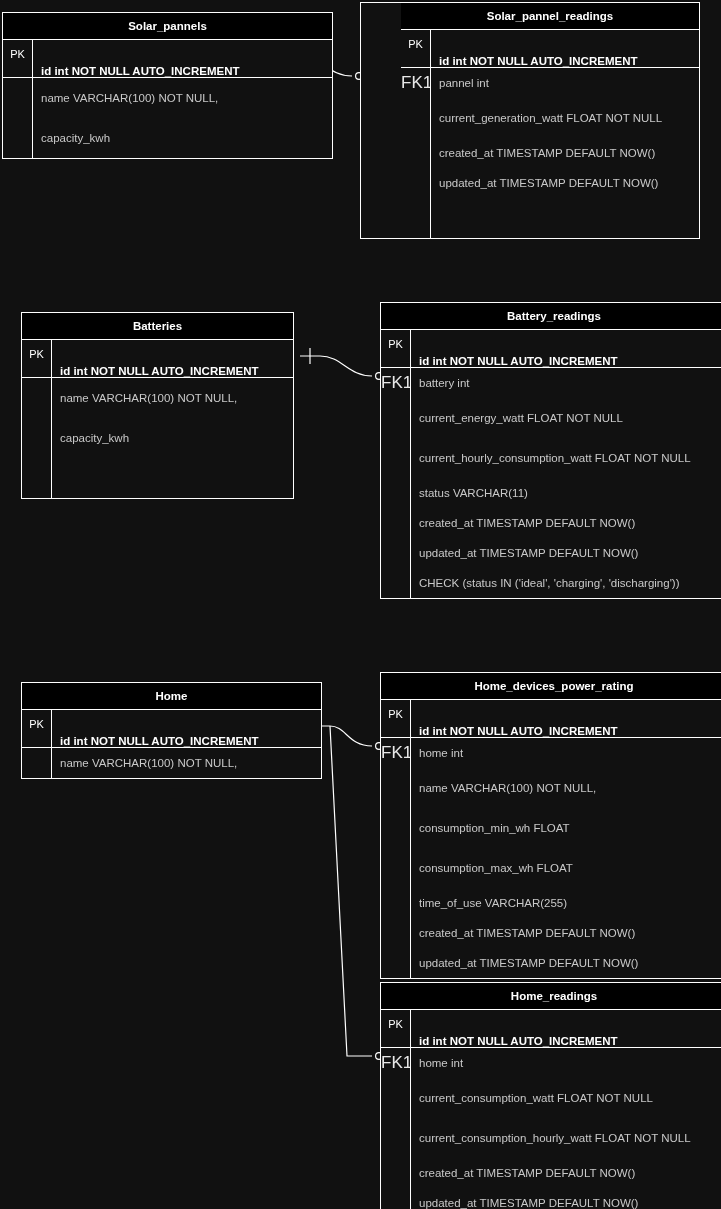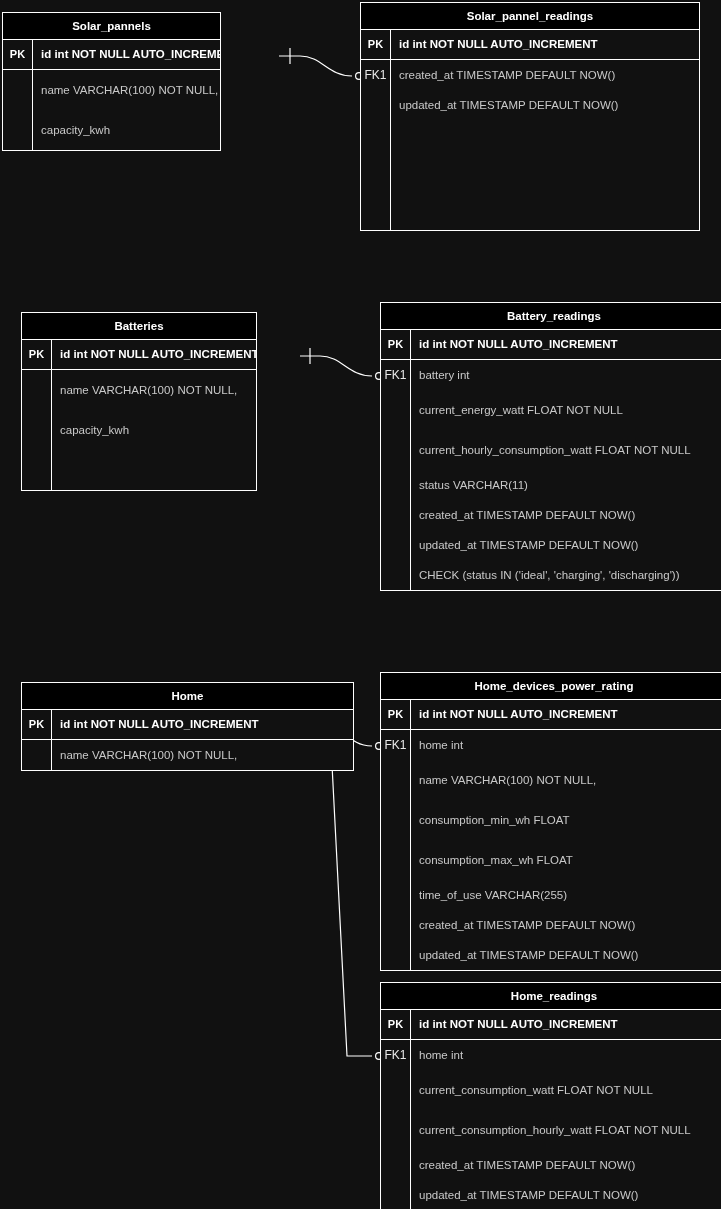--- a/index.html
+++ b/index.html
@@ -66,39 +66,40 @@
     border-bottom: 1px solid #ffffff;
   }
 
   .key-cell {
     box-sizing: border-box;
     width: 30px;
     flex: 0 0 30px;
     border-right: 1px solid #ffffff;
     color: #ffffff;
     font-size: 11px;
-    font-weight: bold;
+    font-weight: normal;
     text-align: center;
     padding-top: 8px;
     white-space: nowrap;
   }
 
   .attr-cell {
     box-sizing: border-box;
     flex: 1 1 auto;
     padding: 8px 0 0 8px;
     color: #c9c9c9;
     font-size: 11.5px;
     white-space: nowrap;
     overflow: hidden;
   }
 
   .attr-cell.pk {
     color: #ffffff;
     font-weight: bold;
+    margin-top: 17px;
   }
 
   
   .body-block {
     display: flex;
     box-sizing: border-box;
   }
 
   .body-keys {
     box-sizing: border-box;
@@ -119,21 +120,21 @@
     line-height: 30px;
     color: #c9c9c9;
     font-size: 11.5px;
     white-space: nowrap;
     overflow: hidden;
   }
 
   .body-keys .kline {
     color: #e8e8e8;
     text-align: center;
-    font-size: 12px;
+    font-size: 17px;
   }
 
   .body-attrs .aline {
     padding-left: 8px;
   }
 
   .aline.gap {
     height: 40px;
     line-height: 40px;
   }
@@ -165,58 +166,60 @@
         <line x1="310" y1="718" x2="310" y2="734" stroke="#ffffff" stroke-width="1.2"></line>
         <circle cx="379" cy="746" r="3.4" fill="none" stroke="#ffffff" stroke-width="1.2"></circle>
         <path d="M 382.4 746 L 392 746 M 382.4 746 L 392 740.5 M 382.4 746 L 392 751.5" fill="none" stroke="#ffffff" stroke-width="1.2"></path>
       </g>
       <g>
         <path d="M 330 726 L 347 1056 L 372 1056" fill="none" stroke="#ffffff" stroke-width="1.2"></path>
         <circle cx="379" cy="1056" r="3.4" fill="none" stroke="#ffffff" stroke-width="1.2"></circle>
         <path d="M 382.4 1056 L 392 1056 M 382.4 1056 L 392 1050.5 M 382.4 1056 L 392 1061.5" fill="none" stroke="#ffffff" stroke-width="1.2"></path>
       </g>
     </svg>
-<div class="entity" style="left: 2px; top: 12px; width: 219px;">
+<div class="entity" style="left: 2px; top: 12px; width: 331px;">
       <div class="entity-title">Solar_pannels</div>
       <div class="erow pkrow">
         <div class="key-cell">PK</div>
         <div class="attr-cell pk">id int NOT NULL AUTO_INCREMENT</div>
       </div>
       <div class="body-block">
         <div class="body-keys">
           <div class="kline gap"></div>
           <div class="kline gap"></div>
         </div>
         <div class="body-attrs">
           <div class="aline gap">name VARCHAR(100) NOT NULL,</div>
           <div class="aline gap">capacity_kwh</div>
         </div>
       </div>
     </div>
-    <div class="entity" style="left: 360px; top: 2px; width: 340px;">
+    <div class="entity" style="left: 360px; top: 2px; width: 340px; padding-left: 40px;">
       <div class="entity-title">Solar_pannel_readings</div>
       <div class="erow pkrow">
         <div class="key-cell">PK</div>
         <div class="attr-cell pk">id int NOT NULL AUTO_INCREMENT</div>
       </div>
       <div class="body-block">
         <div class="body-keys">
           <div class="kline">FK1</div>
           <div class="kline gap"></div>
           <div class="kline gap"></div>
           <div class="kline"></div>
           <div class="kline"></div>
         </div>
         <div class="body-attrs">
+          <div class="aline">pannel int</div>
+          <div class="aline gap">current_generation_watt FLOAT NOT NULL</div>
           <div class="aline">created_at TIMESTAMP DEFAULT NOW()</div>
           <div class="aline">updated_at TIMESTAMP DEFAULT NOW()</div>
         </div>
       </div>
     </div>
-    <div class="entity" style="left: 21px; top: 312px; width: 236px;">
+    <div class="entity" style="left: 21px; top: 312px; width: 273px;">
       <div class="entity-title">Batteries</div>
       <div class="erow pkrow">
         <div class="key-cell">PK</div>
         <div class="attr-cell pk">id int NOT NULL AUTO_INCREMENT</div>
       </div>
       <div class="body-block">
         <div class="body-keys">
           <div class="kline gap"></div>
           <div class="kline gap"></div>
           <div class="kline gap"></div>
@@ -247,21 +250,21 @@
           <div class="aline">battery int</div>
           <div class="aline gap">current_energy_watt FLOAT NOT NULL</div>
           <div class="aline gap">current_hourly_consumption_watt FLOAT NOT NULL</div>
           <div class="aline">status VARCHAR(11)</div>
           <div class="aline">created_at TIMESTAMP DEFAULT NOW()</div>
           <div class="aline">updated_at TIMESTAMP DEFAULT NOW()</div>
           <div class="aline">CHECK (status IN ('ideal', 'charging', 'discharging'))</div>
         </div>
       </div>
     </div>
-    <div class="entity" style="left: 21px; top: 682px; width: 333px;">
+    <div class="entity" style="left: 21px; top: 682px; width: 301px;">
       <div class="entity-title">Home</div>
       <div class="erow pkrow">
         <div class="key-cell">PK</div>
         <div class="attr-cell pk">id int NOT NULL AUTO_INCREMENT</div>
       </div>
       <div class="body-block">
         <div class="body-keys">
           <div class="kline"></div>
         </div>
         <div class="body-attrs">

